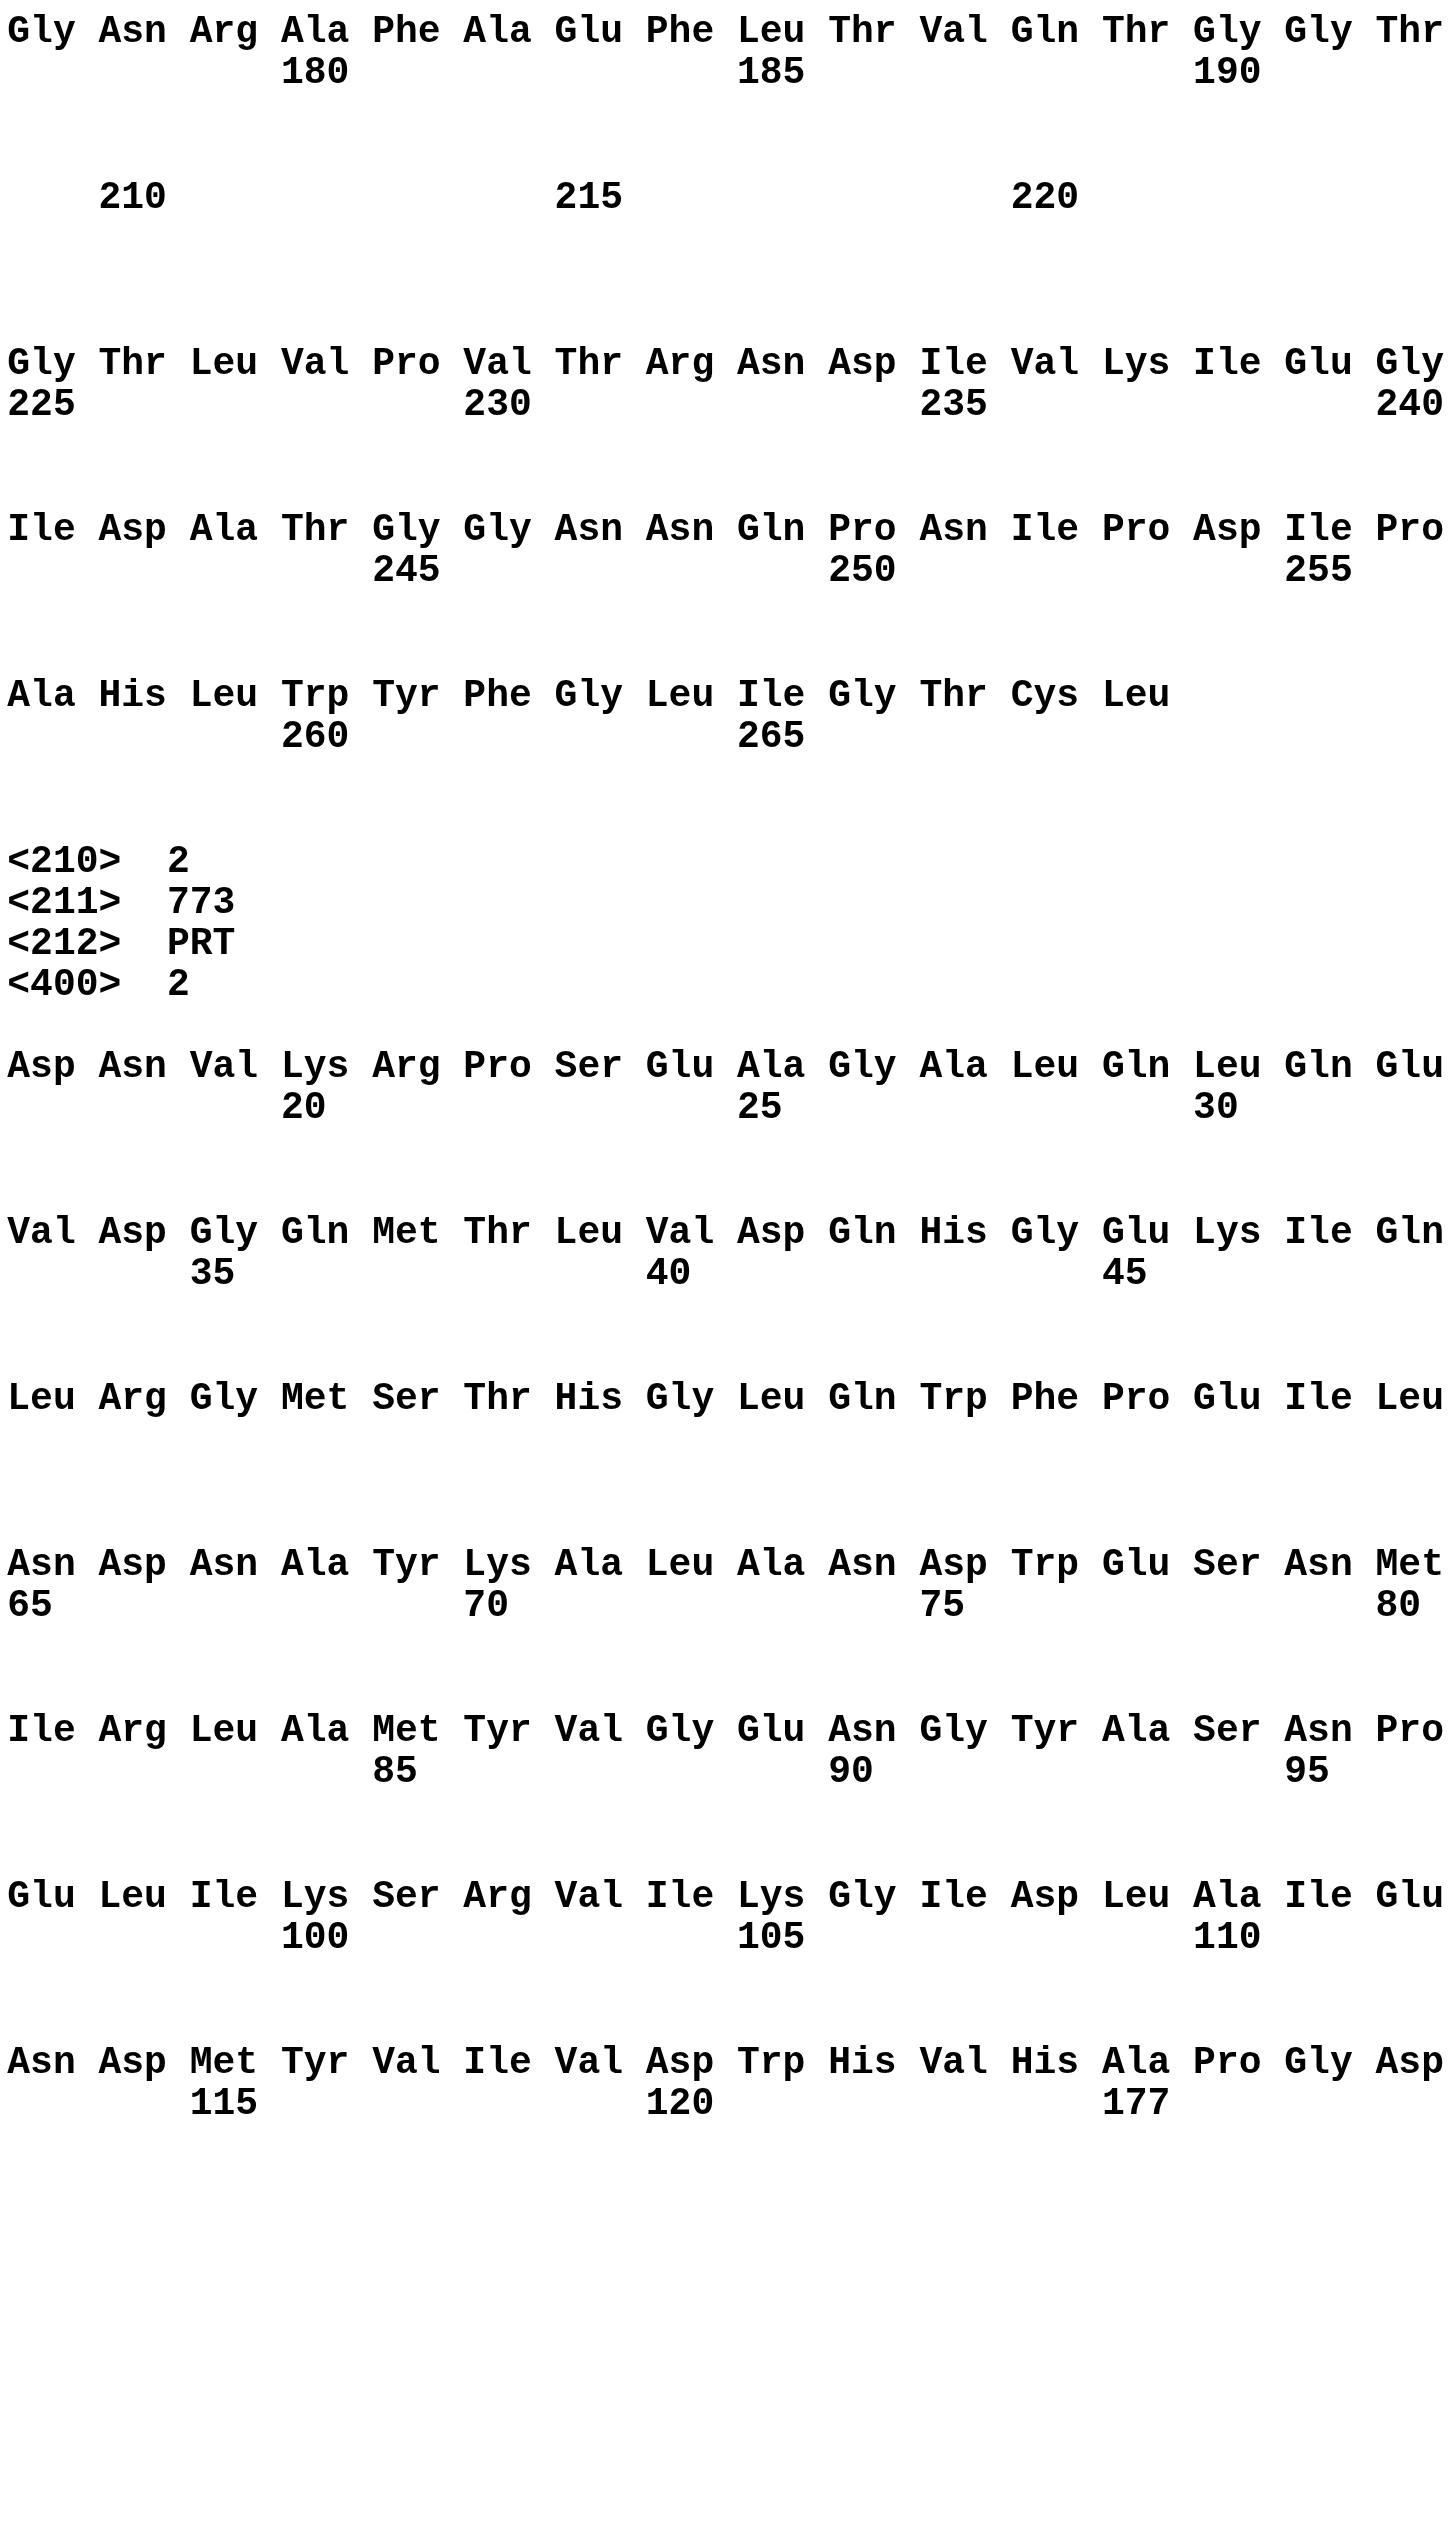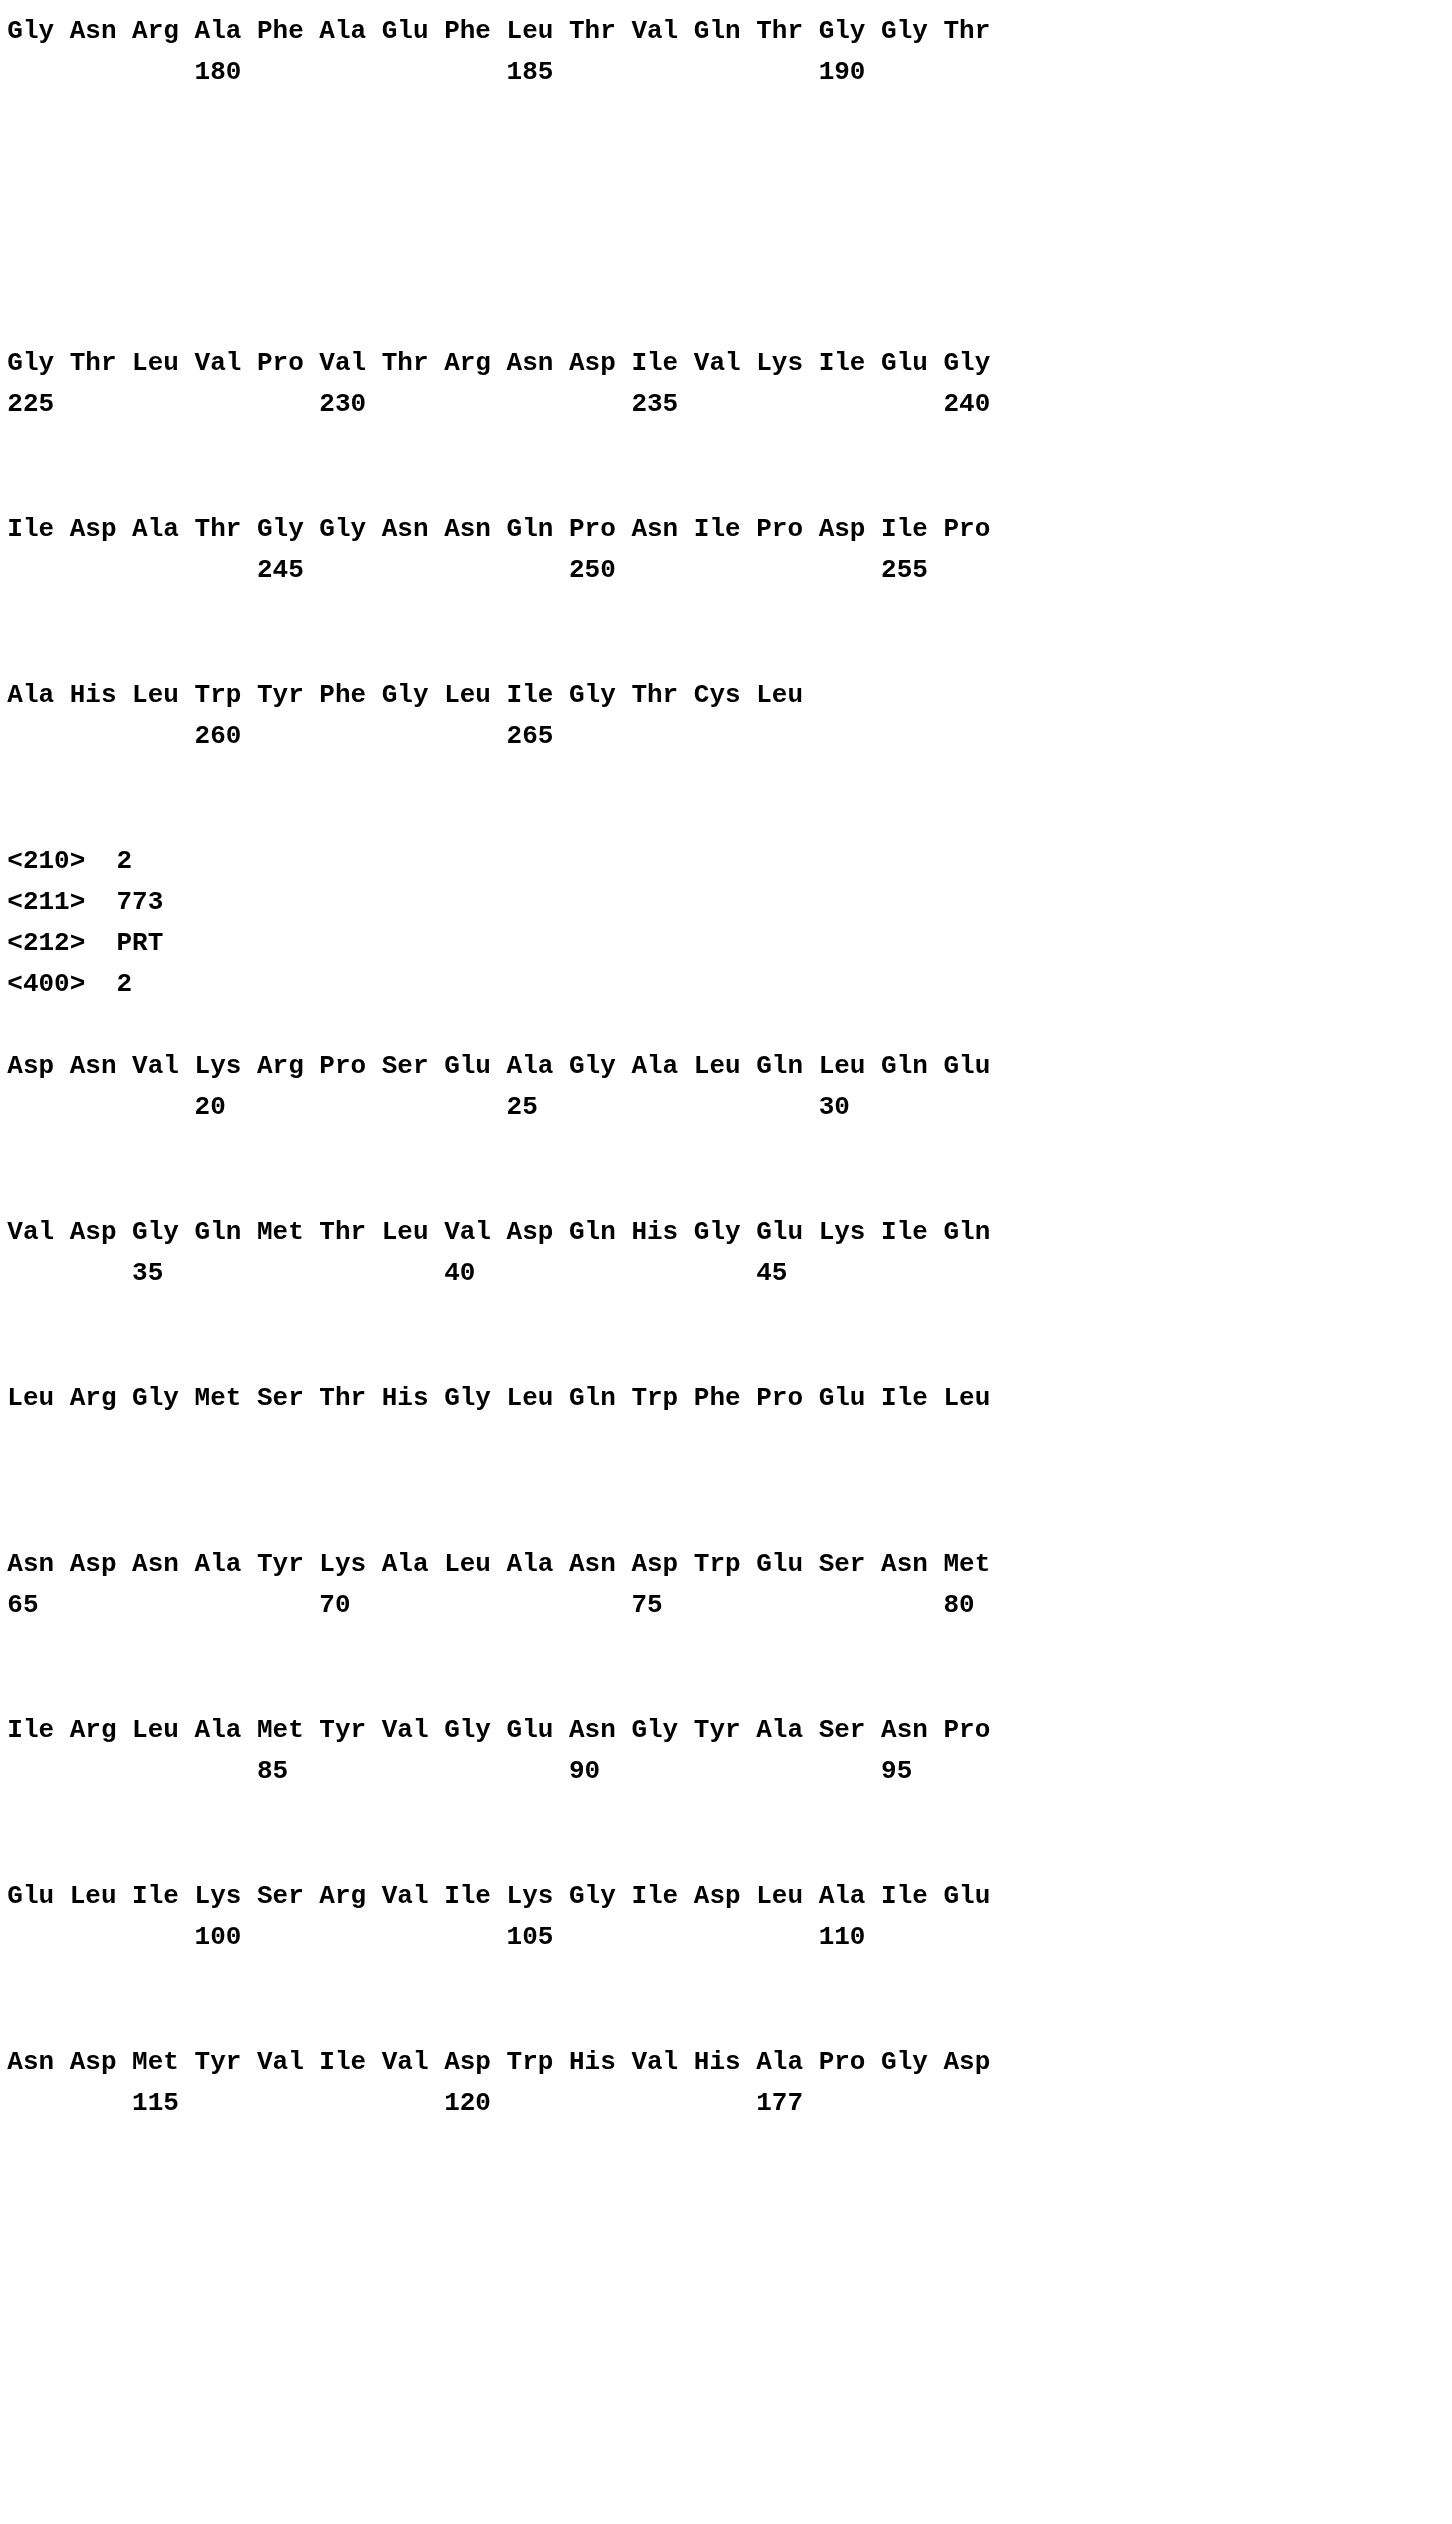--- a/index.html
+++ b/index.html
@@ -7,21 +7,21 @@
     position: relative;
     width: 1452px;
     height: 2525px;
     margin: 0 auto;
     background: #ffffff;
     overflow: hidden;
     box-sizing: border-box;
     padding: 11px 0 0 7.3px;
     font-family: "Liberation Mono", "DejaVu Sans Mono", monospace;
     font-weight: 700;
-    font-size: 26px;
+    font-size: 38px;
     line-height: 41px;
     color: #000000;
   }
   pre.line {
     margin: 0;
     padding: 0;
     white-space: pre;
     height: 41px;
     font: inherit;
   }
@@ -34,20 +34,21 @@
 </head>
 <body>
 
 <div class="page">
 
   <div class="seq-block">
     <pre class="line">Gly Asn Arg Ala Phe Ala Glu Phe Leu Thr Val Gln Thr Gly Gly Thr</pre>
     <pre class="line">            180                 185                 190</pre>
   </div>
   <div class="seq-block">
+    <pre class="line">    210                 215                 220</pre>
   </div>
   <div class="seq-block">
     <pre class="line">Gly Thr Leu Val Pro Val Thr Arg Asn Asp Ile Val Lys Ile Glu Gly</pre>
     <pre class="line">225                 230                 235                 240</pre>
   </div>
   <div class="seq-block">
     <pre class="line">Ile Asp Ala Thr Gly Gly Asn Asn Gln Pro Asn Ile Pro Asp Ile Pro</pre>
     <pre class="line">                245                 250                 255</pre>
   </div>
   <div class="seq-block">

